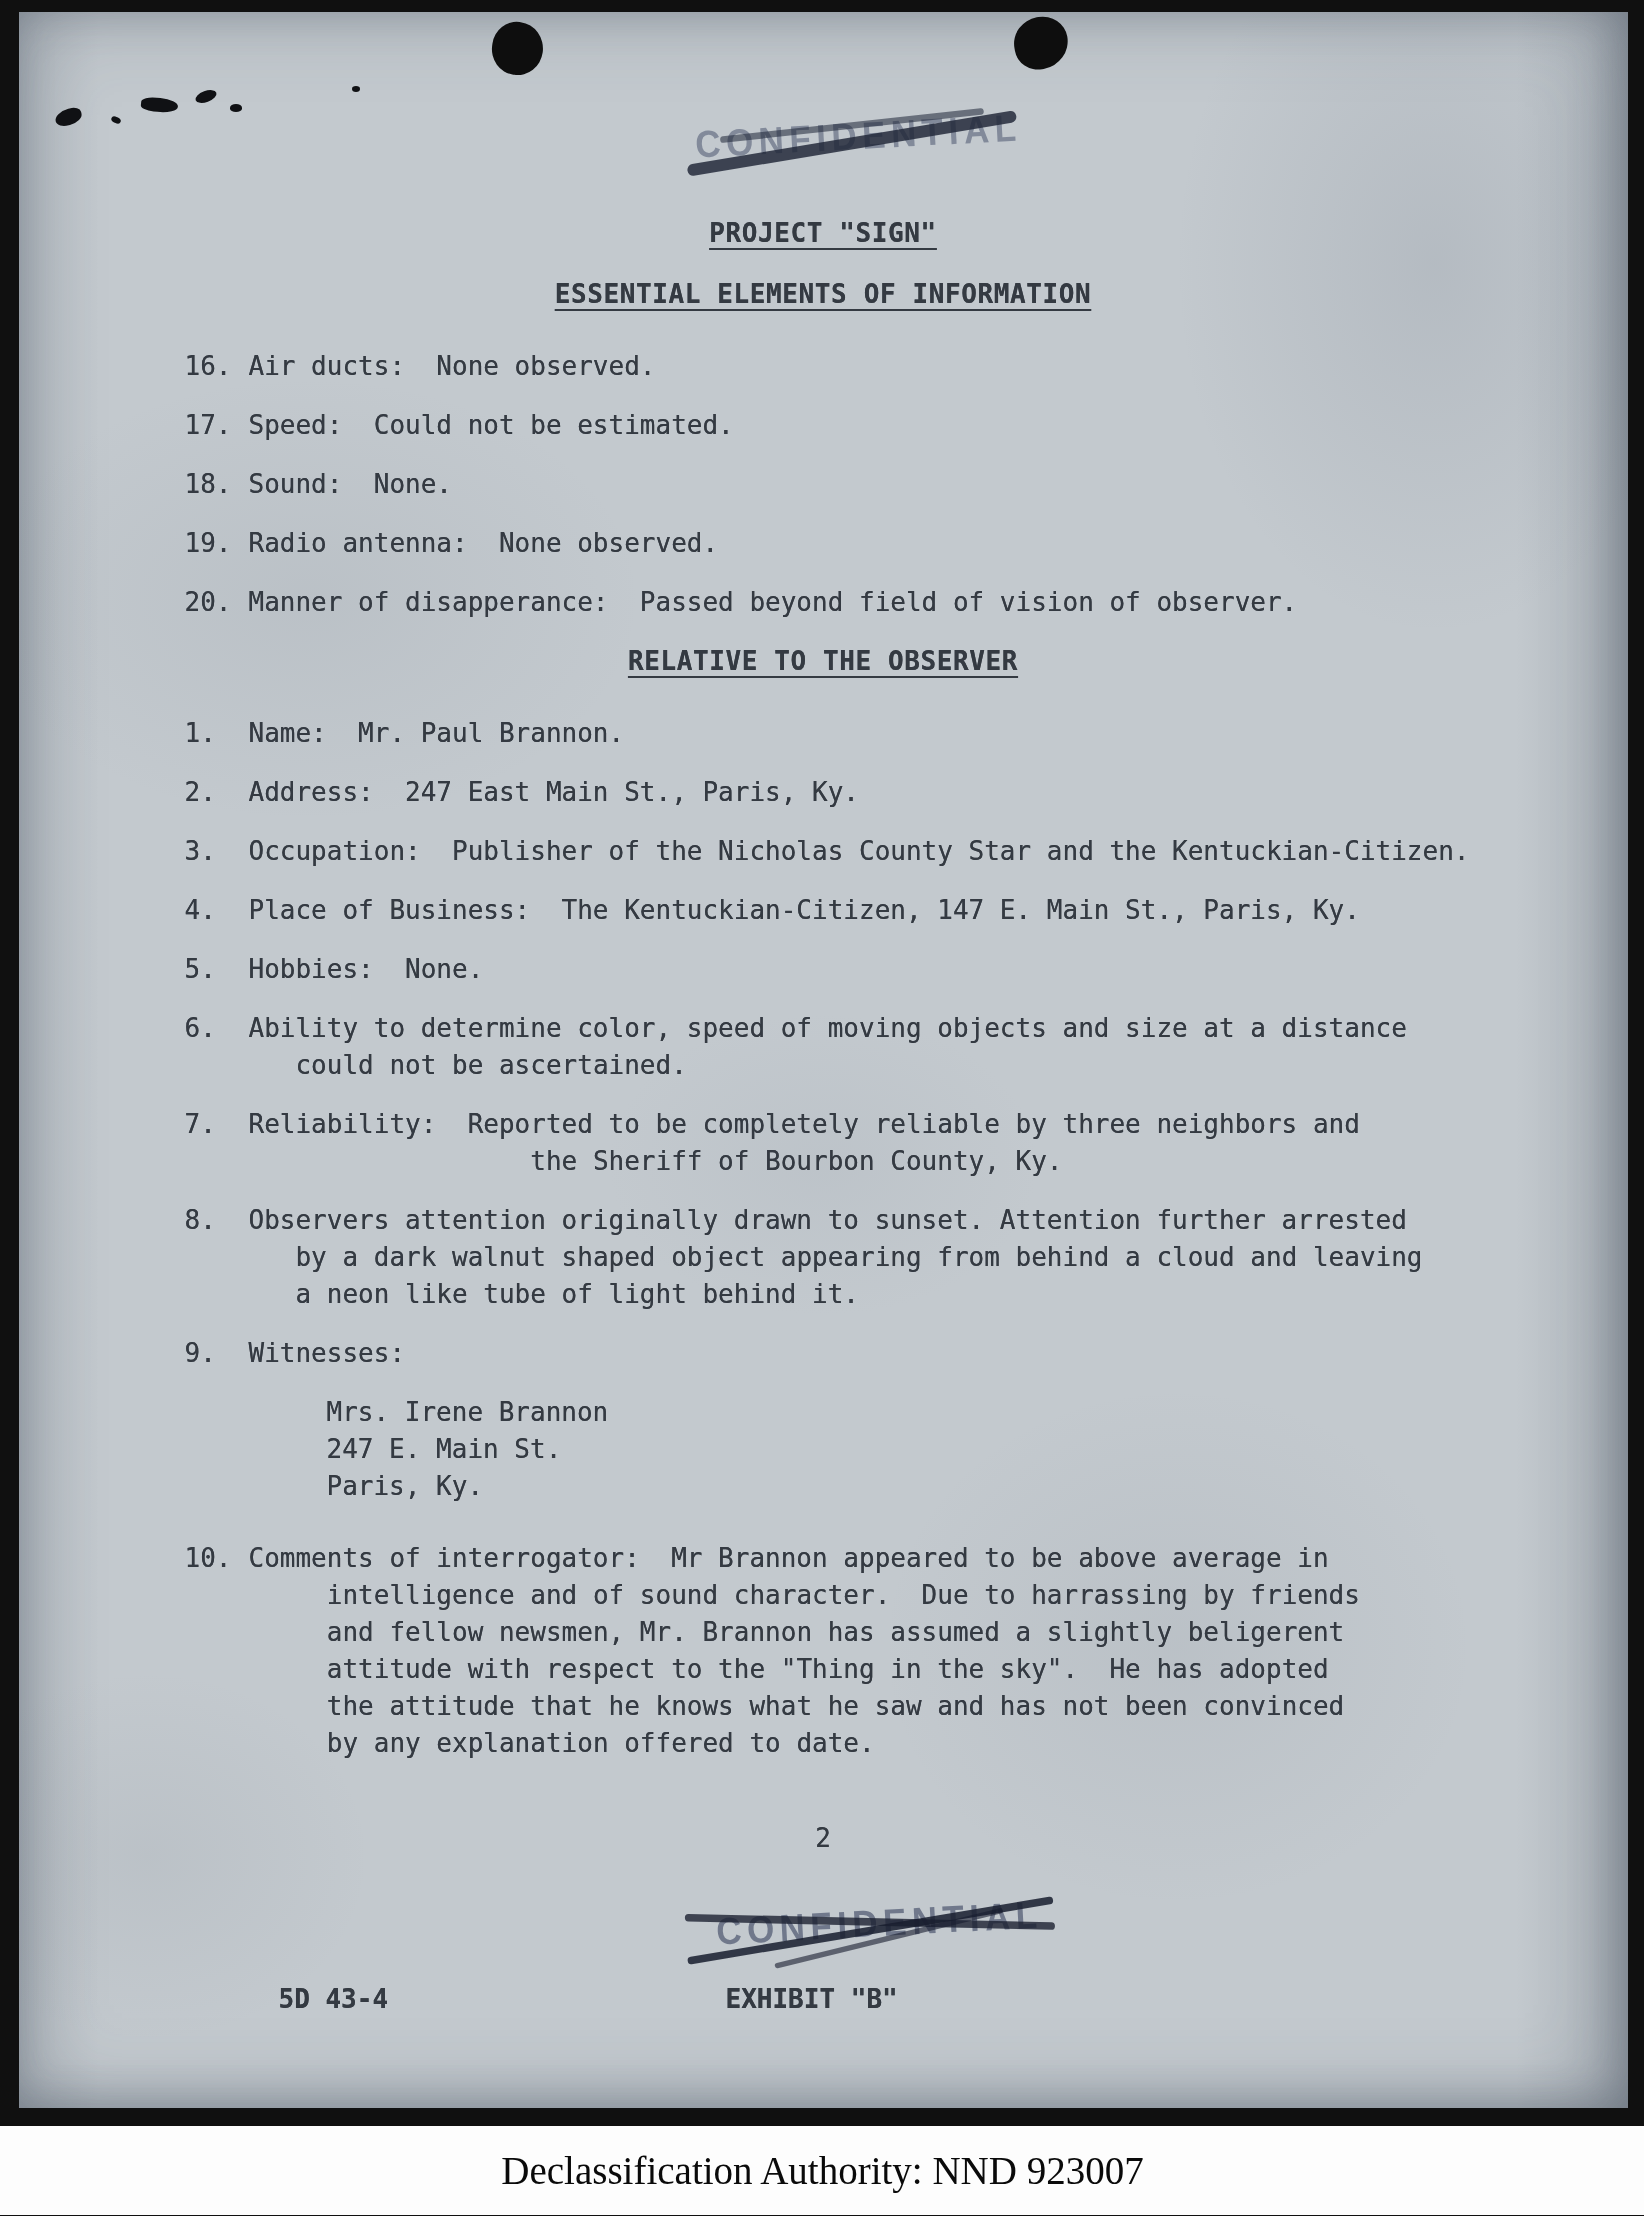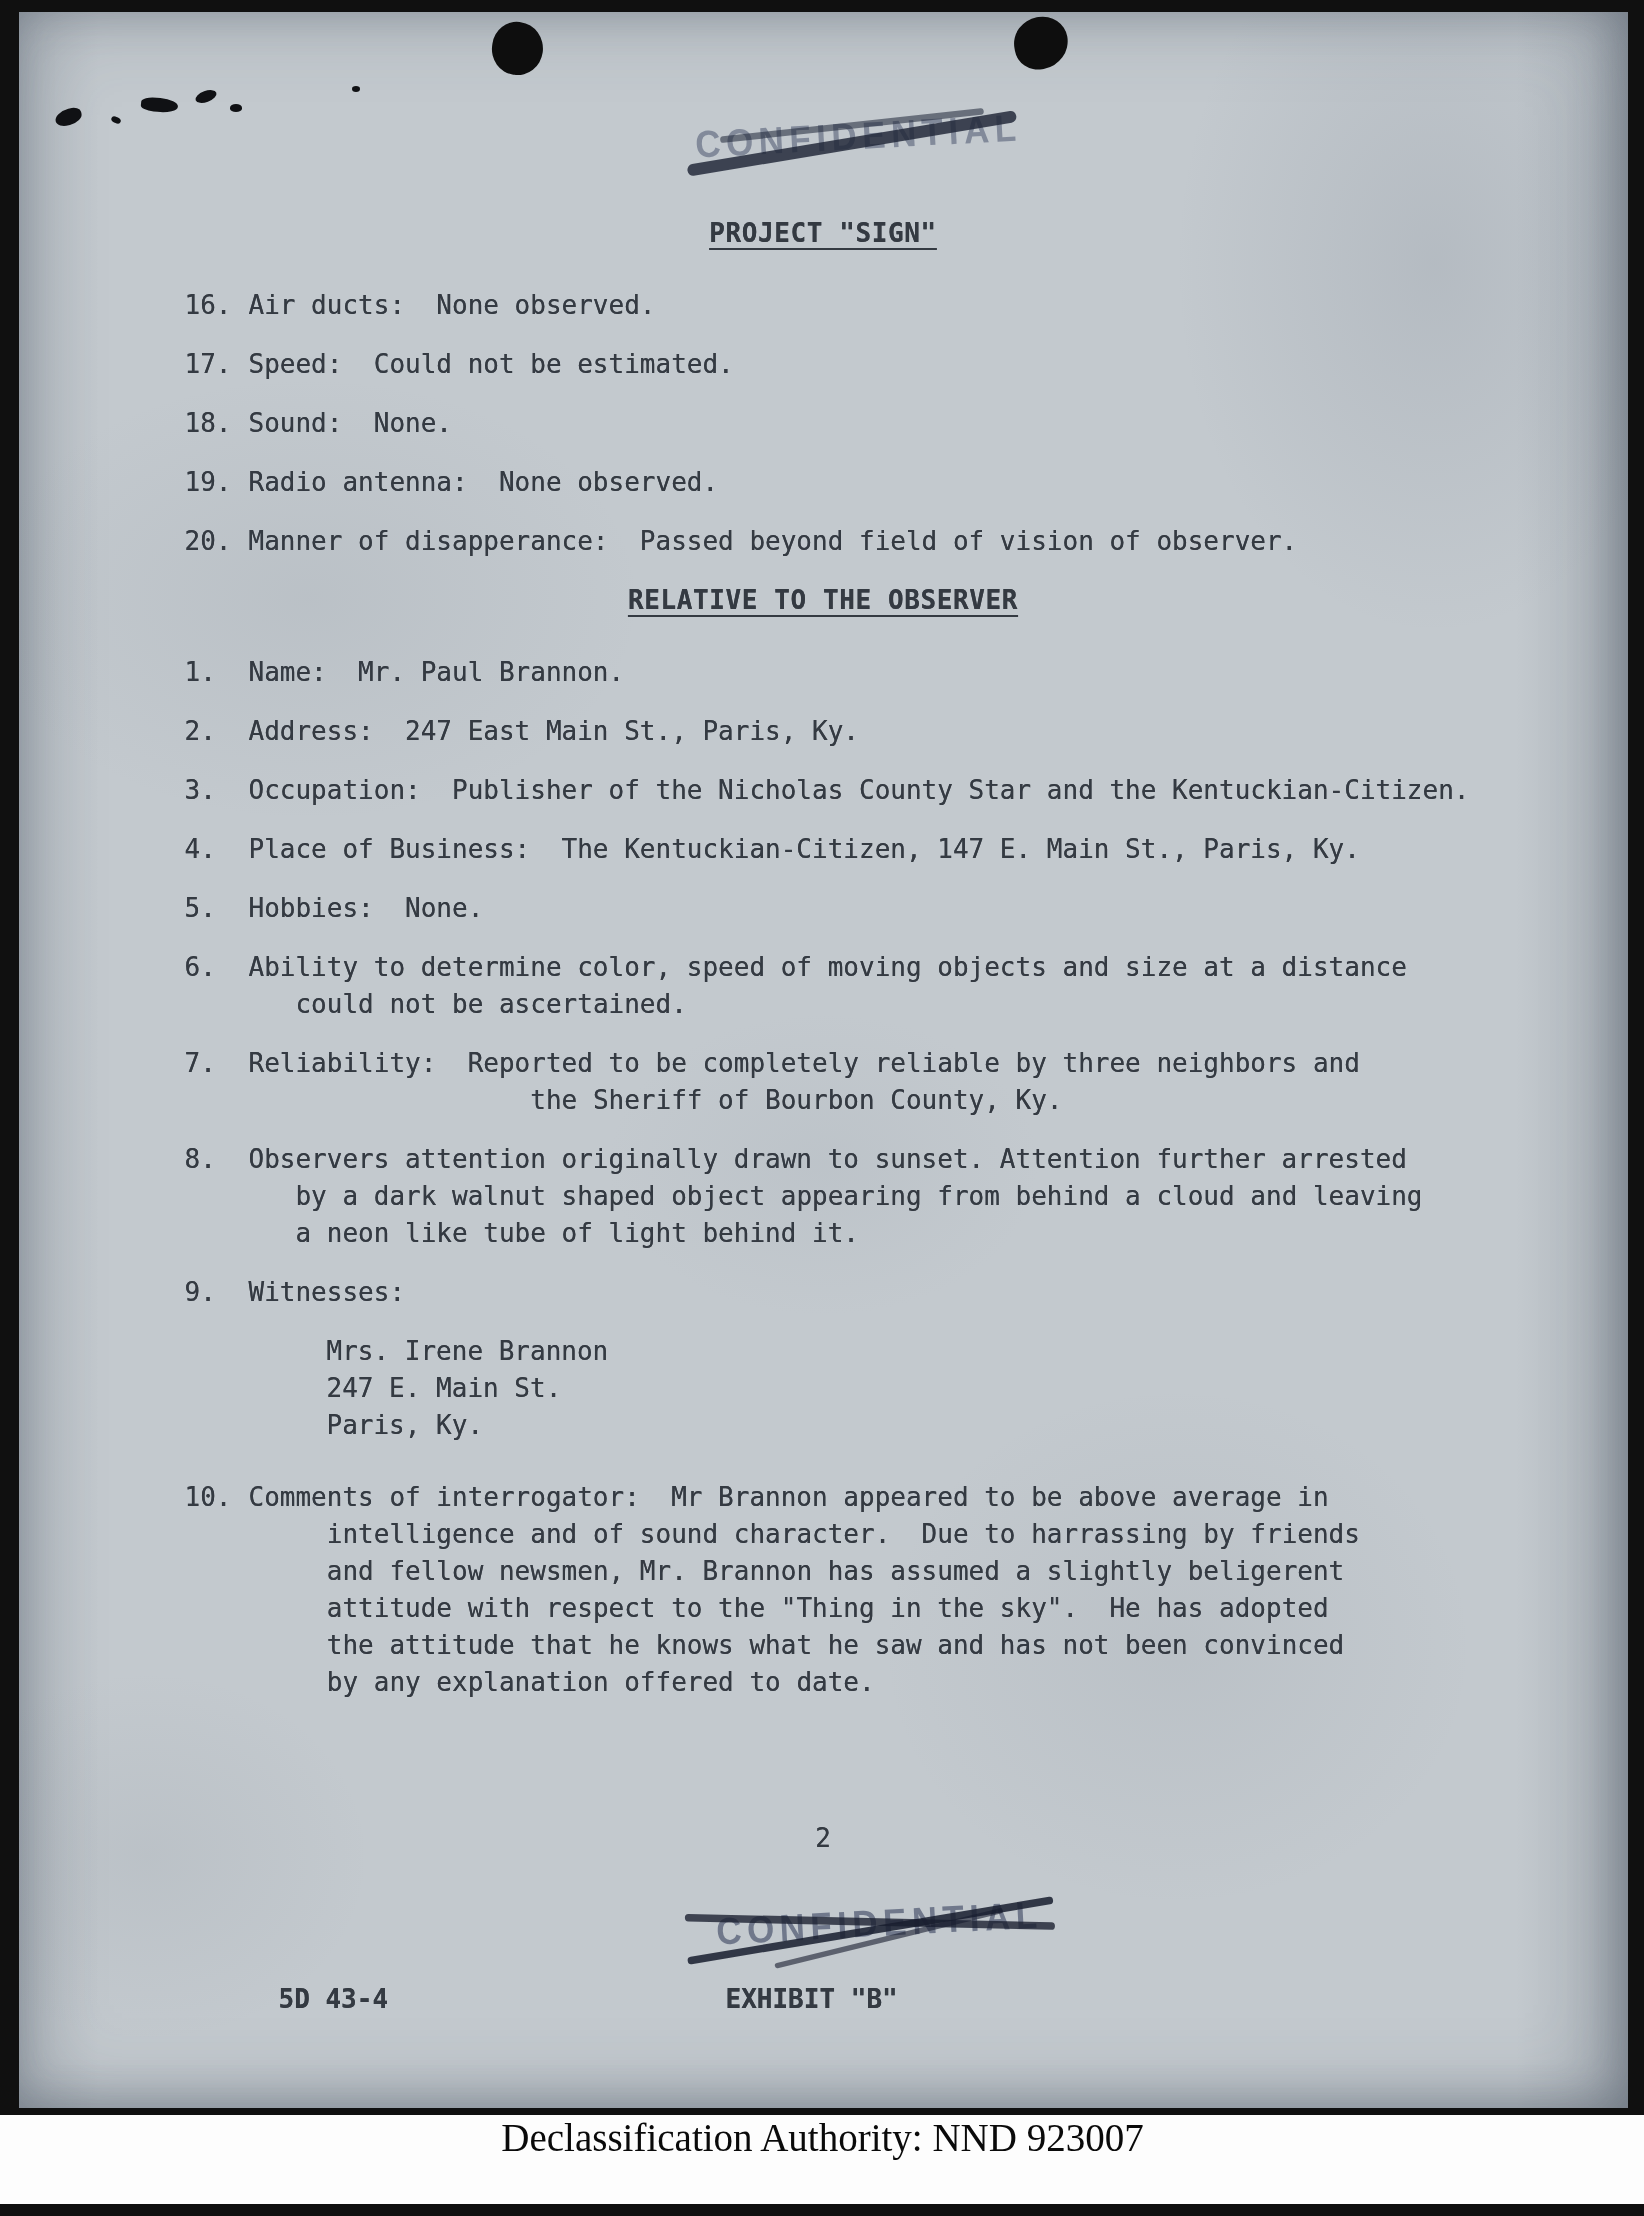--- a/index.html
+++ b/index.html
@@ -89,24 +89,24 @@
   }
   .wit-col { white-space: pre-wrap; }
   .wit-left { width: 598px; }
   .page-number { position: absolute; top: 1811px; left: 0; right: 0; text-align: center; font-size: 26px; }
   .bottom-row { position: absolute; top: 1972px; left: 0; right: 0; font-size: 26px; font-weight: bold; }
   .footer-code { position: absolute; left: 260px; }
   .exhibit-label { position: absolute; left: 707px; }
   
   .declass-strip {
     position: absolute;
-    left: 0; bottom: 12px;
+    left: 0; bottom: 1px;
     width: 100%; height: 89px;
     background: #fdfdfd;
-    display: flex; align-items: flex-start; justify-content: center;
+    display: flex; align-items: center; justify-content: center;
     font-family: "Liberation Serif", "DejaVu Serif", serif;
     font-size: 39px;
     color: #0a0a0a;
   }
 </style>
 </head>
 <body>
 
 <div class="scan">
   <div class="paper">
@@ -121,20 +121,21 @@
     <div class="speck speck-f"></div>
 
     <div class="stamp stamp-top">
       <span>CONFIDENTIAL</span>
       <span class="strike strike-1"></span>
       <span class="strike strike-2"></span>
     </div>
 
     <div class="content typed">
       <div class="doc-title">PROJECT "SIGN"</div>
+      <div class="doc-subtitle">ESSENTIAL ELEMENTS OF INFORMATION</div>
 
       <div class="list">
           <div class="item-row">
             <span class="item-num">16.</span>
             <span class="item-text">Air ducts:  None observed.</span>
           </div>
           <div class="item-row">
             <span class="item-num">17.</span>
             <span class="item-text">Speed:  Could not be estimated.</span>
           </div>

